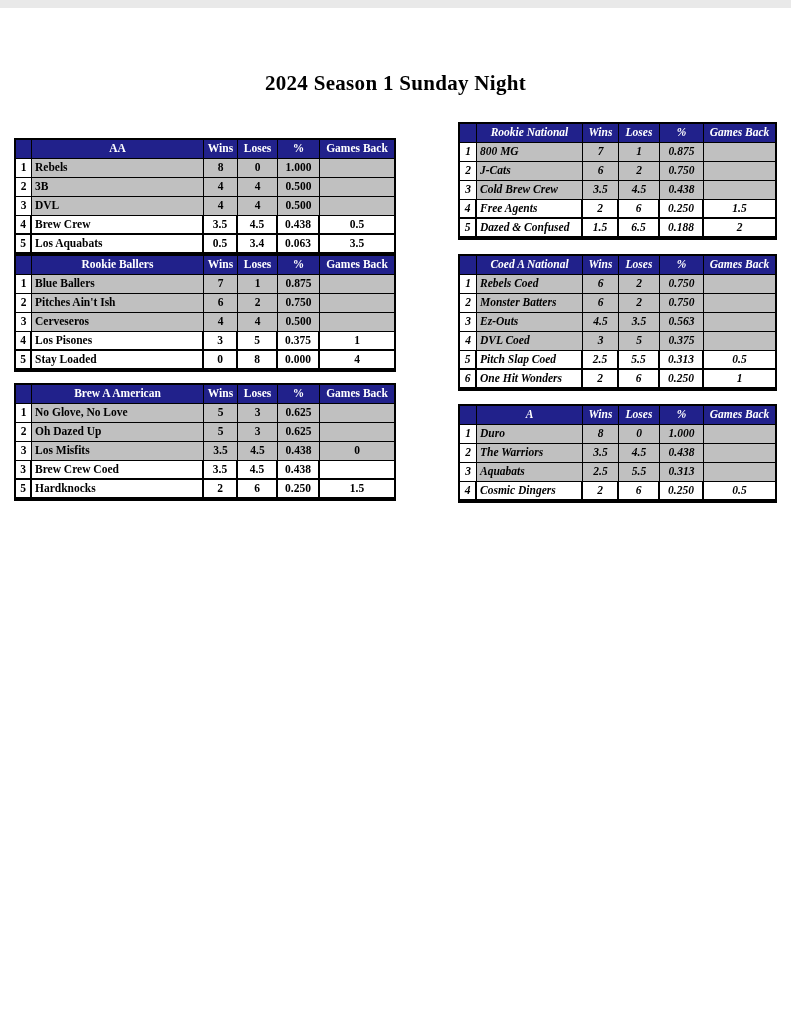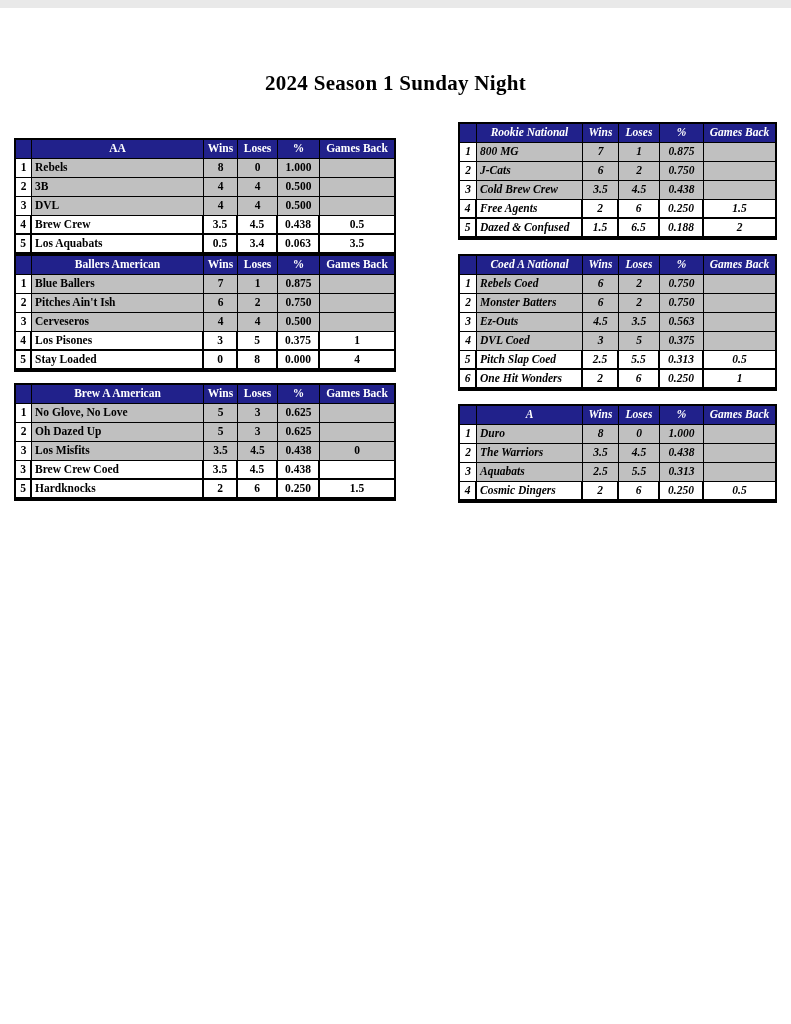--- a/index.html
+++ b/index.html
@@ -183,21 +183,21 @@
         <div class="cell c-team">Dazed &amp; Confused</div>
         <div class="cell c-wins">1.5</div>
         <div class="cell c-loses">6.5</div>
         <div class="cell c-pct">0.188</div>
         <div class="cell c-games_back">2</div>
       </div>
     </div>
   <div id="t2" class="tbl tbl-left">
       <div class="row header-row">
         <div class="cell c-rank"></div>
-        <div class="cell c-team">Ballers American</div>
+        <div class="cell c-team">Rookie Ballers</div>
         <div class="cell c-wins">Wins</div>
         <div class="cell c-loses">Loses</div>
         <div class="cell c-pct">%</div>
         <div class="cell c-games_back">Games Back</div>
       </div>
       <div class="row data-row shaded">
         <div class="cell c-rank">1</div>
         <div class="cell c-team">Blue Ballers</div>
         <div class="cell c-wins">7</div>
         <div class="cell c-loses">1</div>

